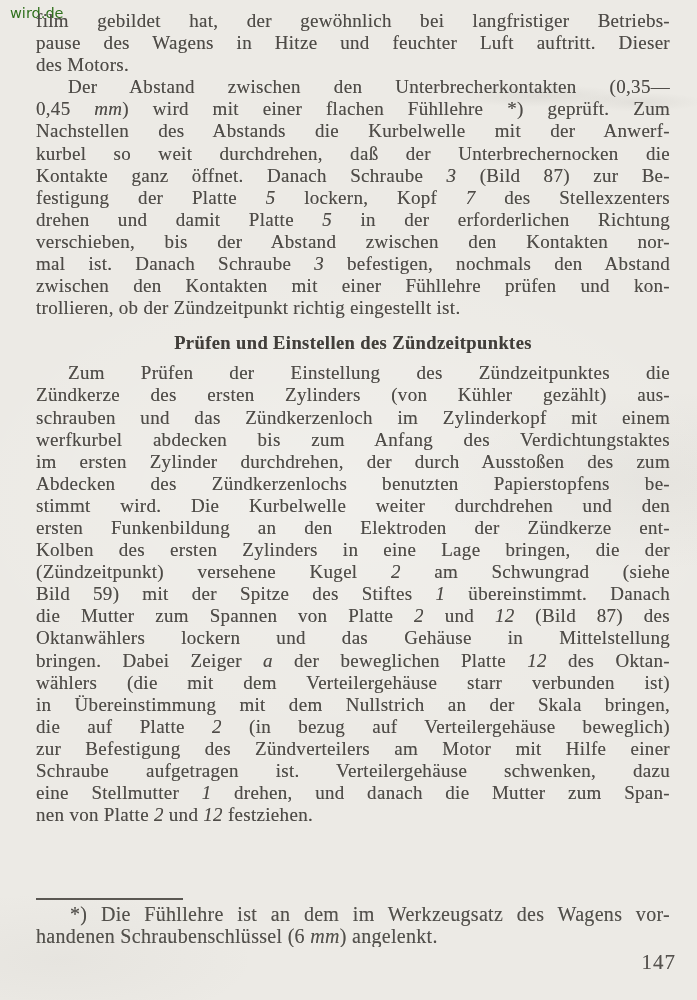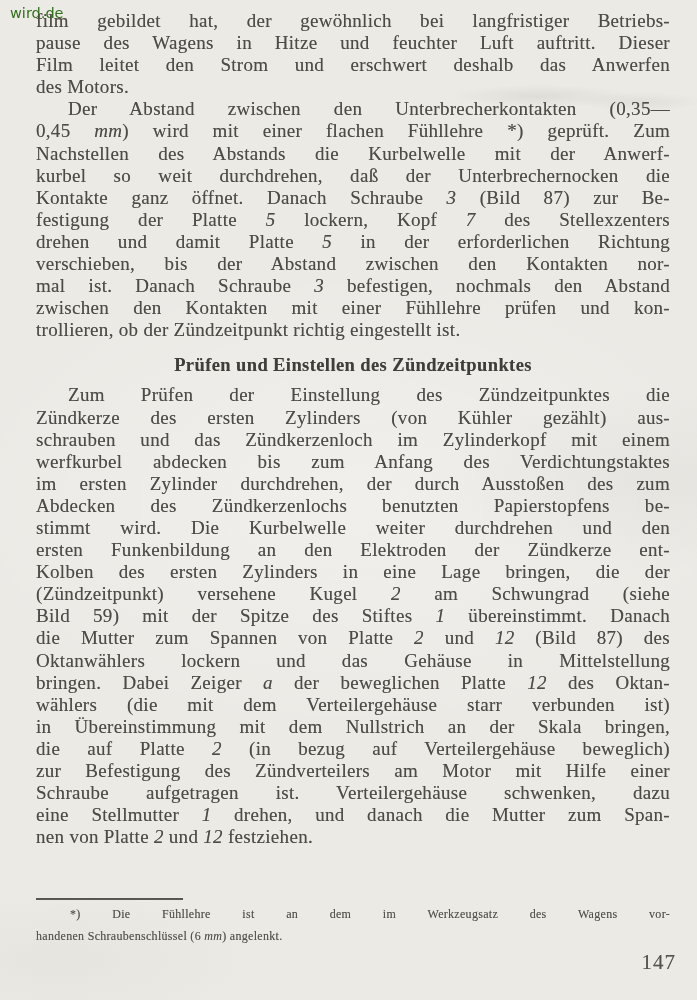--- a/index.html
+++ b/index.html
@@ -75,21 +75,21 @@
     left: 36px;
     top: 898px;
     width: 147px;
     border-top: 2px solid #5A5752;
   }
   .footnote {
     position: absolute;
     left: 36px;
     top: 904px;
     width: 634px;
-    font-size: 12px;
+    font-size: 20px;
     line-height: 21.5px;
     letter-spacing: 0.3px;
     color: #52504B;
     text-shadow: 0 0 0.6px rgba(95,92,87,0.5);
     font-family: Liberation Serif, serif;
   }
   .fn-line {
     text-align: justify;
     text-align-last: justify;
     white-space: nowrap;
@@ -116,21 +116,20 @@
 </style>
 </head>
 <body>
 
 <div class="page">
   <div class="watermark">wird.de</div>
 
   <div class="column" id="content">
       <div class="line">film gebildet hat, der gewöhnlich bei langfristiger Betriebs-</div>
       <div class="line">pause des Wagens in Hitze und feuchter Luft auftritt. Dieser</div>
-      <div class="line">Film leitet den Strom und erschwert deshalb das Anwerfen</div>
       <div class="line noj">des Motors.</div>
       <div class="line indent">Der Abstand zwischen den Unterbrecherkontakten (0,35—</div>
       <div class="line">0,45 <span class="it">mm</span>) wird mit einer flachen Fühllehre *) geprüft. Zum</div>
       <div class="line">Nachstellen des Abstands die Kurbelwelle mit der Anwerf-</div>
       <div class="line">kurbel so weit durchdrehen, daß der Unterbrechernocken die</div>
       <div class="line">Kontakte ganz öffnet. Danach Schraube <span class="it">3</span> (Bild 87) zur Be-</div>
       <div class="line">festigung der Platte <span class="it">5</span> lockern, Kopf <span class="it">7</span> des Stellexzenters</div>
       <div class="line">drehen und damit Platte <span class="it">5</span> in der erforderlichen Richtung</div>
       <div class="line">verschieben, bis der Abstand zwischen den Kontakten nor-</div>
       <div class="line">mal ist. Danach Schraube <span class="it">3</span> befestigen, nochmals den Abstand</div>

